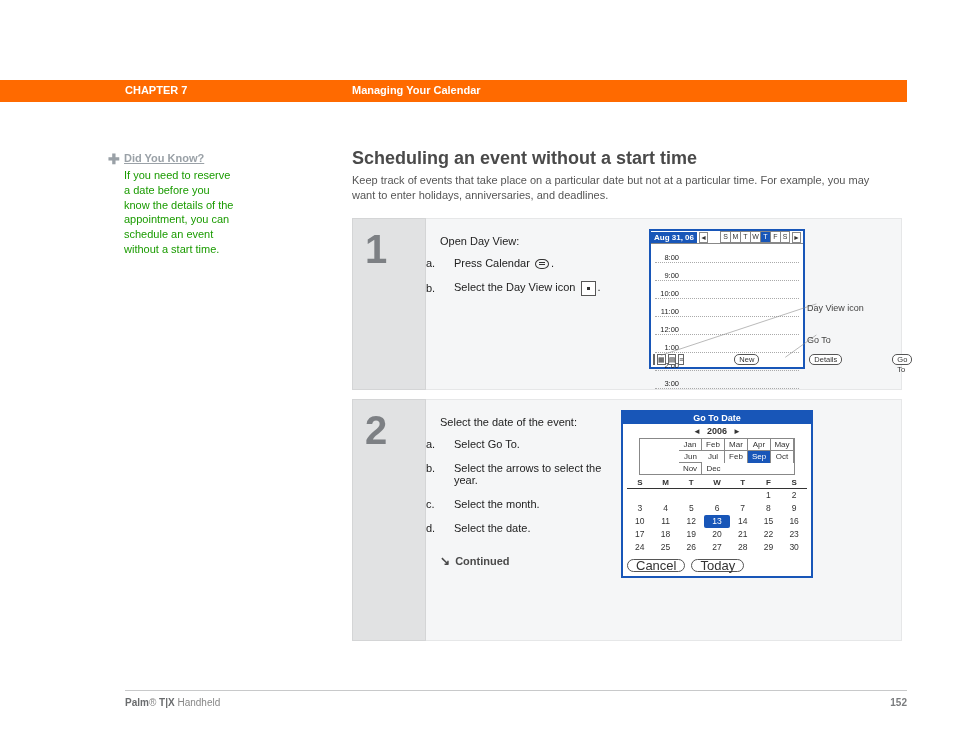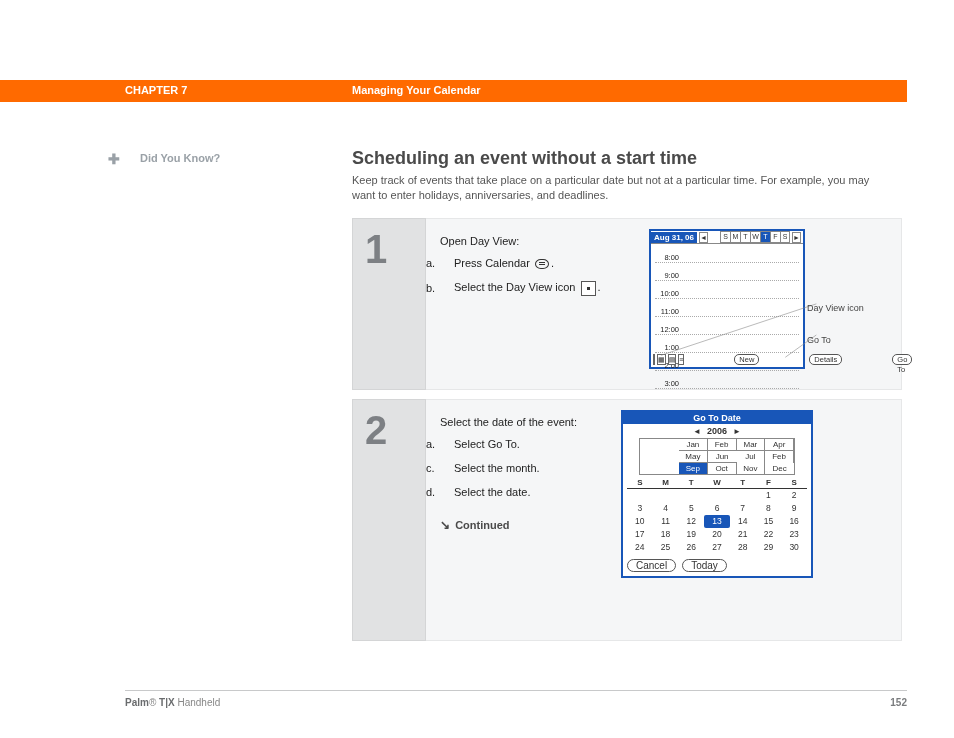--- a/index.html
+++ b/index.html
@@ -33,21 +33,21 @@
   
   .tip {
     position: absolute;
     left: 108px;
     top: 151px;
     width: 130px;
     font-size: 11px;
     line-height: 1.35;
   }
   .tip .plus { color: #9aa1a7; font-weight: bold; font-size: 14px; position: absolute; left: 0; top: -1px; }
-  .tip .label { color: #9aa1a7; font-weight: bold; margin-left: 32px; }
+  .tip .label { color: #9aa1a7; font-weight: bold; margin-left: 16px; text-decoration: underline; }
   .tip .body  { color: #1a9b00; margin-left: 16px; margin-top: 2px; }
 
   
   .h2 {
     position: absolute;
     left: 352px;
     top: 148px;
     font-size: 18px;
     color: #4a4a4a;
     font-weight: bold;
@@ -255,21 +255,21 @@
   }
   .gt-year {
     text-align: center;
     font-weight: bold;
     padding: 2px 0;
     font-size: 9px;
   }
   .gt-year .ya { font-size: 8px; margin: 0 6px; }
   .gt-months {
     display: grid;
-    grid-template-columns: repeat(4,1fr);
+    grid-template-columns: repeat(5,1fr);
     margin: 0 16px;
     border: 1px solid #888;
     padding-left: 39px;
   }
   .gt-months .m {
     border-right: 1px solid #888;
     border-bottom: 1px solid #888;
     text-align: center;
     font-size: 8px;
     padding: 1px 0;
@@ -292,21 +292,21 @@
   .gt-btns {
     display: flex;
     justify-content: flex-start;
     gap: 6px;
     margin: 5px 4px 0 4px;
   }
   .gt-btn {
     border: 1px solid #555;
     border-radius: 7px;
     padding: 0 8px;
-    font-size: 10px;
+    font-size: 13px;
     line-height: 12px;
     height: 13px;
     background: #fff;
   }
 
   
   .footer {
     position: absolute;
     left: 125px;
     right: 47px;
@@ -325,20 +325,21 @@
 <body>
 
 <div class="hdr">
   <span class="chapter">CHAPTER 7</span>
   <span class="title">Managing Your Calendar</span>
 </div>
 
 <div class="tip">
   <span class="plus">✚</span>
   <div class="label">Did You Know?</div>
+  <div class="body">If you need to reserve a date before you know the details of the appointment, you can schedule an event without a start time.</div>
 </div>
 
 <div class="h2">Scheduling an event without a start time</div>
 <div class="intro">Keep track of events that take place on a particular date but not at a particular time. For example, you may want to enter holidays, anniversaries, and deadlines.</div>
 
 <div class="step step1">
   <div class="numcell">1</div>
   <div class="bodycell">
     <div class="line">Open Day View:</div>
     <div class="sub">
@@ -417,20 +418,21 @@
       <div class="callout cl2">Go To</div>
     </div>
   </div>
 </div>
 
 <div class="step step2">
   <div class="numcell">2</div>
   <div class="bodycell">
     <div class="line">Select the date of the event:</div>
     <div class="sub"><span class="let">a.</span><span>Select Go To.</span></div>
+    <div class="sub" style="width:180px;"><span class="let">b.</span><span>Select the arrows to select the year.</span></div>
     <div class="sub"><span class="let">c.</span><span>Select the month.</span></div>
     <div class="sub"><span class="let">d.</span><span>Select the date.</span></div>
     <div class="continued">
       <span class="arrow">↘</span>
       <span>Continued</span>
     </div>
 
     <div class="gotodate">
       <div class="gt-title">Go To Date</div>
       <div class="gt-year">

